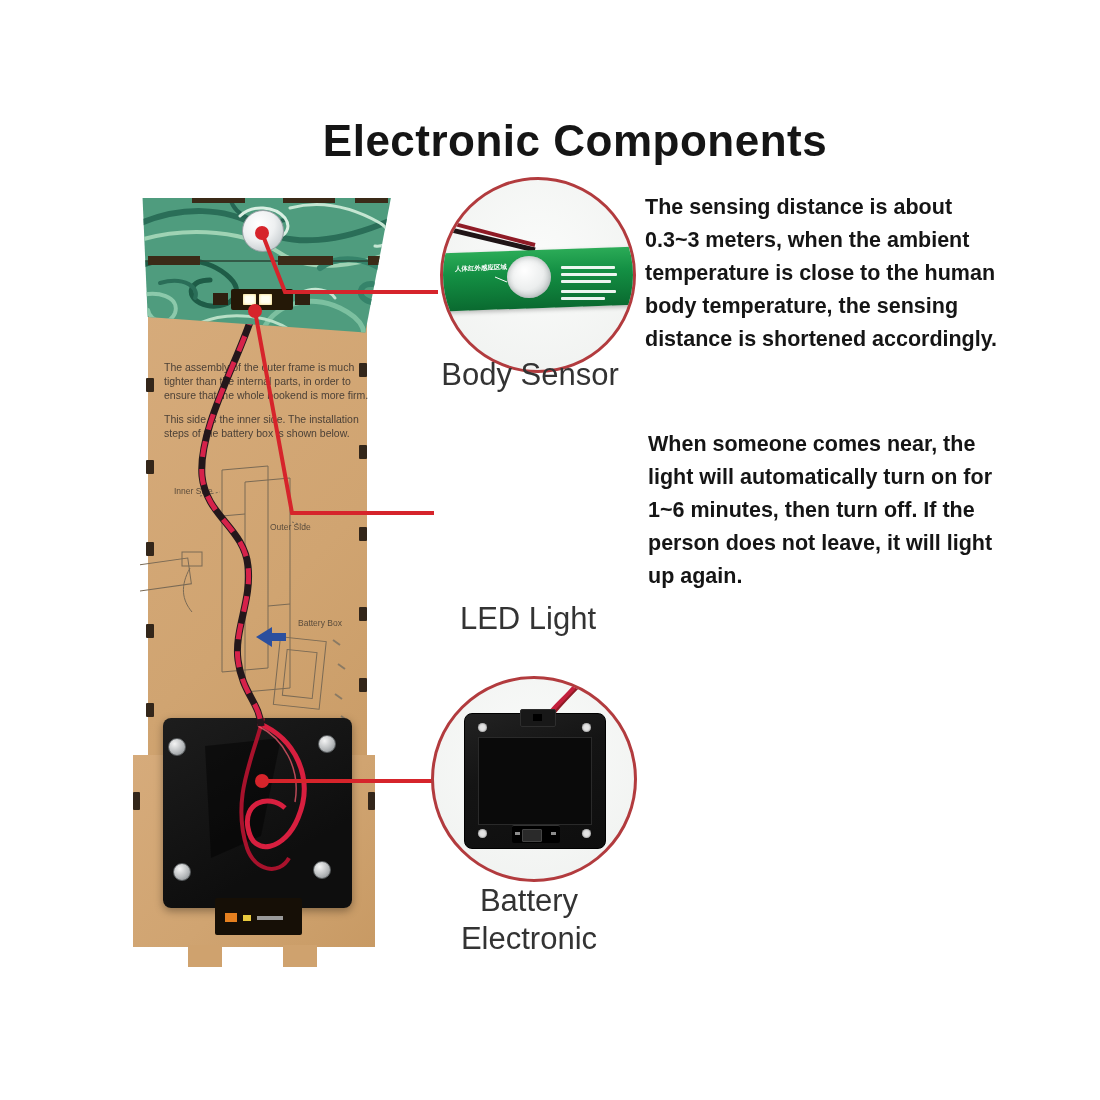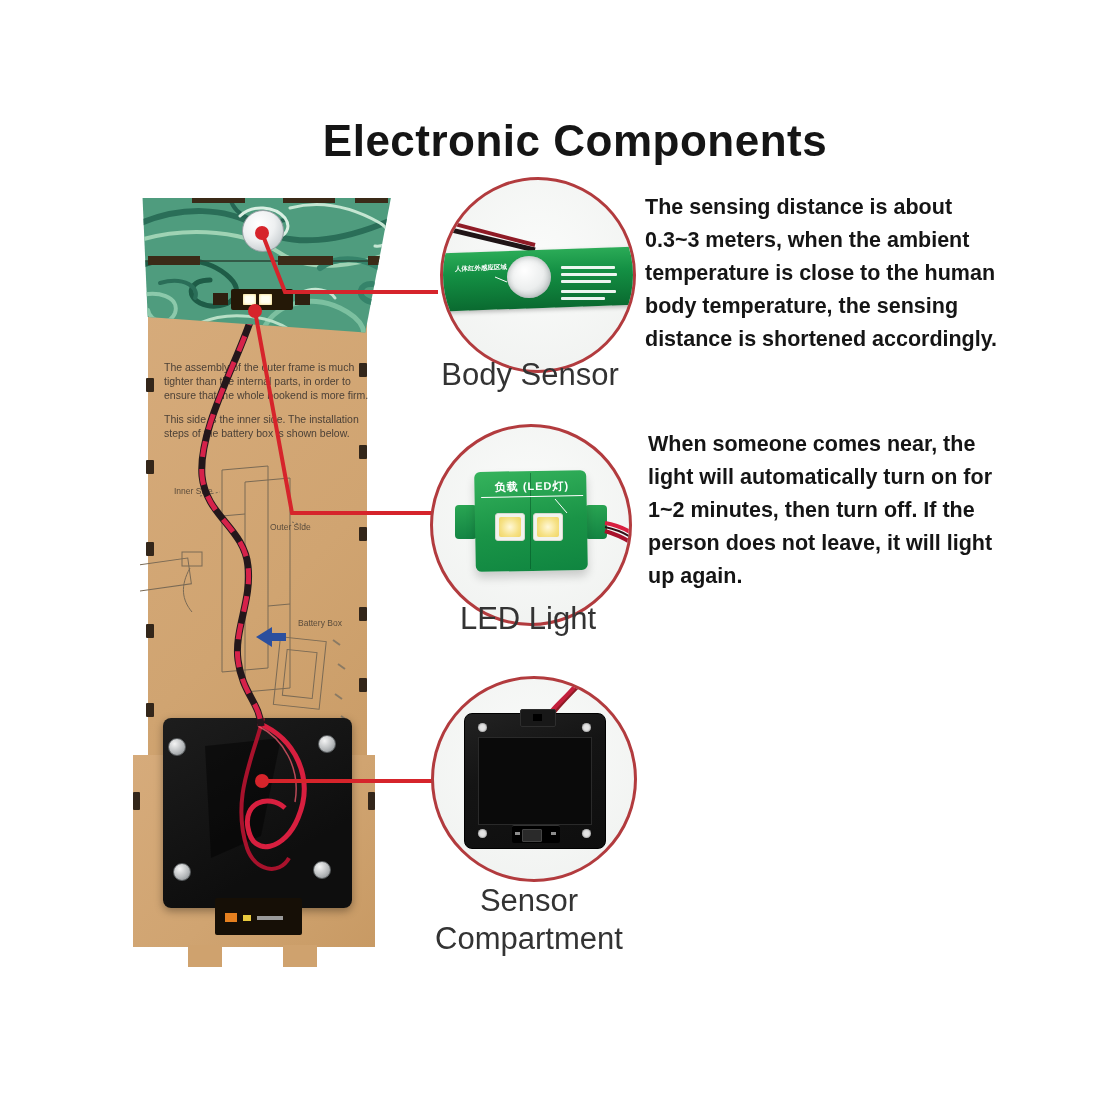--- a/index.html
+++ b/index.html
@@ -246,39 +246,20 @@
       <path d="M52,97 L64,102" stroke="#fff" stroke-width="1"></path>
     </svg>
     <div class="abs" id="sensor-dome"></div>
     <div class="specline" style="left:118px;top:86px;width:54px"></div>
     <div class="specline" style="left:118px;top:93px;width:56px"></div>
     <div class="specline" style="left:118px;top:100px;width:50px"></div>
     <div class="specline" style="left:118px;top:110px;width:55px"></div>
     <div class="specline" style="left:118px;top:117px;width:44px"></div>
   </div>
 
-  <div class="abs callout-circle" id="circle-led">
-    <div class="abs led-tab" style="left:22px"></div>
-    <div class="abs led-tab" style="left:152px"></div>
-    <div class="abs" id="led-pcb"></div>
-    <div class="abs" style="left:97px;top:46px;width:1px;height:96px;background:rgba(0,70,30,.45)"></div>
-    <div class="abs" id="led-pcb-label">负载 (LED灯)</div>
-    <svg class="abs" style="left:0;top:0" width="196" height="196" viewBox="0 0 196 196">
-      <path d="M122,72 L134,86" stroke="#fff" stroke-width="1" fill="none"></path>
-      <path d="M172,96 C185,98 196,104 202,108" stroke="#d81f3f" stroke-width="4" fill="none"></path>
-      <path d="M172,104 C185,108 197,114 203,120" stroke="#a8122c" stroke-width="4" fill="none"></path>
-      <path d="M172,100 C186,103 197,109 203,114" stroke="#331016" stroke-width="2" fill="none"></path>
-    </svg>
-    <div class="abs led-chip" style="left:62px">
-        <div class="die"></div>
-      </div>
-    <div class="abs led-chip" style="left:100px">
-        <div class="die"></div>
-      </div>
-  </div>
 
   <div class="abs callout-circle" id="circle-bat">
     <svg class="abs" style="left:0;top:0" width="200" height="200" viewBox="0 0 200 200">
       <path d="M150,2 C138,14 128,24 120,34" stroke="#8f1b26" stroke-width="3" fill="none"></path>
       <path d="M142,6 C132,18 122,26 116,34" stroke="#c2203c" stroke-width="4" fill="none"></path>
     </svg>
     <div class="abs" id="bat-shell"></div>
     <div class="abs" id="bat-inner"></div>
     <div class="abs" id="bat-clip">
         <div class="nub"></div>
@@ -289,18 +270,18 @@
     <div class="abs screwhole" style="left:148px;top:150px"></div>
     <div class="abs" id="bat-switch">
       <div class="mark" style="left:3px"></div>
       <div class="slider"></div>
       <div class="mark" style="left:39px"></div>
     </div>
   </div>
 
   <div class="abs part-label" id="label-sensor">Body Sensor</div>
   <div class="abs part-label" id="label-led">LED Light</div>
-  <div class="abs part-label" id="label-bat">Sensor Compartment</div>
+  <div class="abs part-label" id="label-bat">Battery Electronic</div>
 
   <div class="abs desc" id="desc-sensor">The sensing distance is about 0.3~3 meters, when the ambient temperature is close to the human body temperature, the sensing distance is shortened accordingly.</div>
-  <div class="abs desc" id="desc-led">When someone comes near, the light will automatically turn on for 1~2 minutes, then turn off. If the person does not leave, it will light up again.</div>
+  <div class="abs desc" id="desc-led">When someone comes near, the light will automatically turn on for 1~6 minutes, then turn off. If the person does not leave, it will light up again.</div>
 
 </div>
 
 </body></html>

